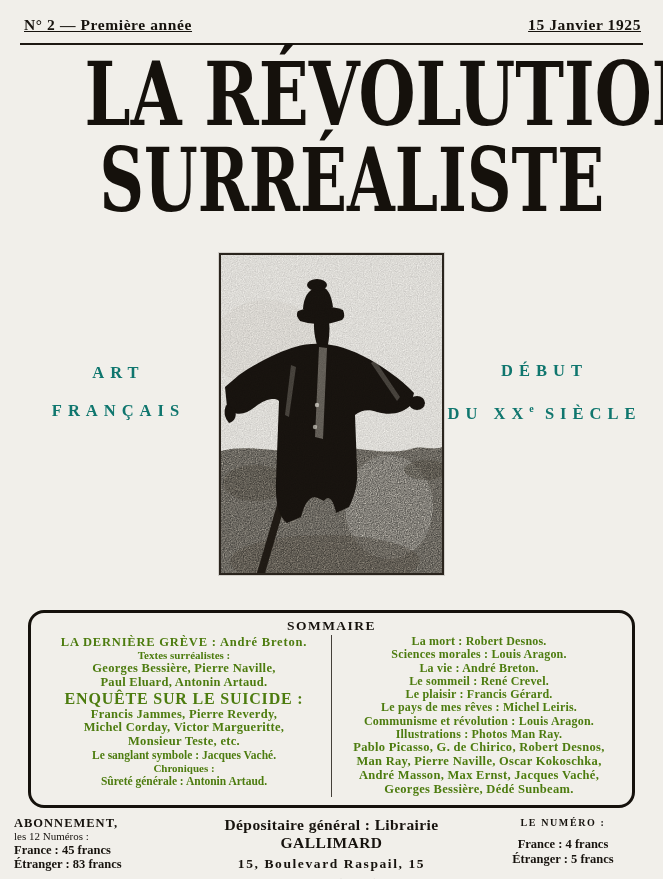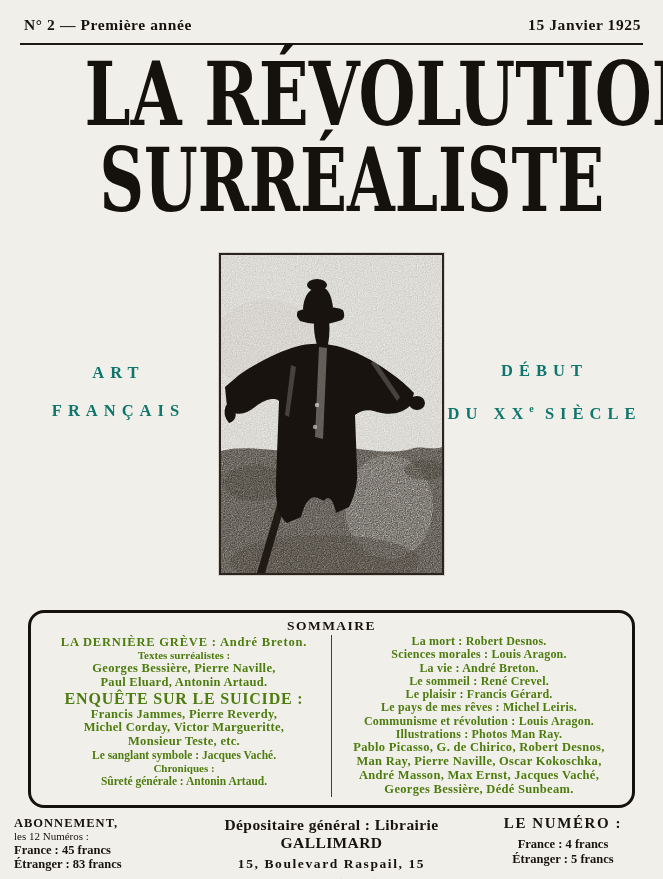--- a/index.html
+++ b/index.html
@@ -4,21 +4,21 @@
 <style>
   html,body{margin:0;padding:0;}
   body{
     width:663px;height:879px;overflow:hidden;position:relative;
     background:#f1efea;color:#17130e;
     font-family:"Liberation Serif",serif;
     -webkit-font-smoothing:antialiased;
   }
   
   .header{display:flex;justify-content:space-between;align-items:baseline;
-    padding:16px 22px 0 24px;font-weight:bold;font-size:15.5px;letter-spacing:.6px;}
+    padding:16px 22px 0 24px;font-weight:bold;font-size:15.5px;letter-spacing:.6px;text-decoration:underline;}
   .rule{height:2px;background:#1d1812;margin:9px 20px 0 20px;}
   
   .masthead{margin-top:6px;text-align:center;}
   .m-line{font-family:"DejaVu Serif",serif;font-weight:bold;font-size:88px;
     line-height:86px;white-space:nowrap;color:#15110c;}
   .m-line.l1{transform:scaleX(.745);transform-origin:50% 50%;}
   .m-line.l2{transform:scaleX(.70);transform-origin:50% 50%;}
   
   .photo-row{display:flex;justify-content:center;align-items:center;margin-top:30px;}
   .caption{width:201px;text-align:center;transform:translateY(-22px);}
@@ -46,21 +46,21 @@
   .f-abo{width:172px;}
   .f-dep{flex:1;text-align:center;}
   .f-num{width:172px;text-align:center;}
   .f-abo .t{font-weight:bold;font-size:12.5px;letter-spacing:1px;line-height:14px;}
   .f-abo .s{font-size:11px;line-height:13px;}
   .f-abo .b{font-weight:bold;font-size:12.5px;line-height:14px;}
   .f-dep .l1{font-weight:bold;font-size:15.5px;letter-spacing:.4px;line-height:18px;}
   .f-dep .l2{font-weight:bold;font-size:13.5px;letter-spacing:1.6px;line-height:17px;margin-top:3px;}
   .f-dep .l3{font-weight:bold;font-size:14.5px;letter-spacing:1.2px;line-height:17px;}
   .f-dep sup{font-size:9px;}
-  .f-num .t{font-weight:bold;font-size:15px;letter-spacing:1.6px;line-height:14px;}
+  .f-num .t{font-weight:bold;font-size:10px;letter-spacing:1.6px;line-height:14px;}
   .f-num .b{font-weight:bold;font-size:12.5px;line-height:15px;}
   .f-num .b.first{margin-top:7px;}
 </style>
 </head>
 <body>
 
 <div class="header">
   <span>N° 2  —  Première année</span>
   <span>15 Janvier 1925</span>
 </div>

